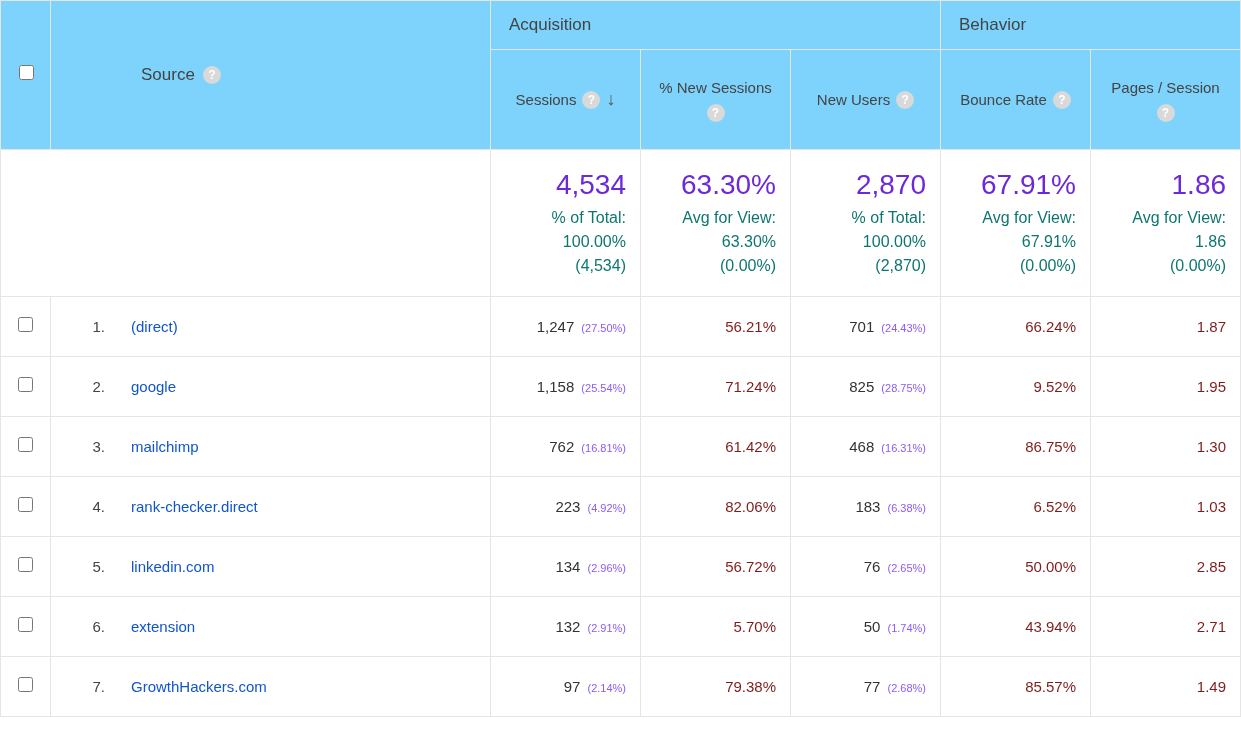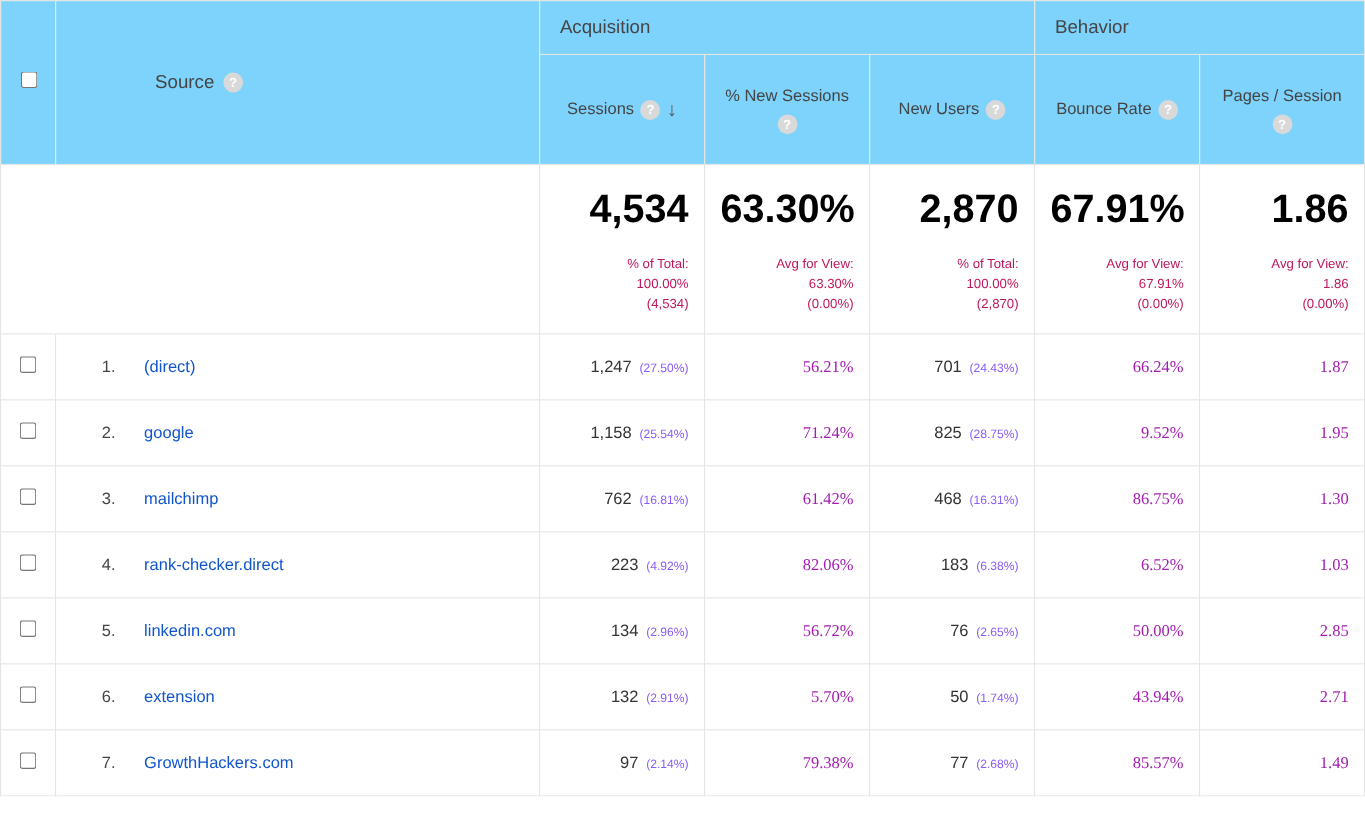--- a/index.html
+++ b/index.html
@@ -93,30 +93,30 @@
       vertical-align: top;
       text-align: right;
     }
     tbody.summary-row .summary-empty {
       border-right: none;
     }
     tbody.summary-row .summary-source {
       border-left: none;
     }
     .summary-big {
-      font-size: 36px;
-      color: #000000;
-      font-weight: 700;
+      font-size: 28px;
+      color: #6d28d9;
+      font-weight: 400;
       line-height: 1.2;
     }
     .summary-sub {
-      font-size: 12px;
-      color: #be185d;
+      font-size: 16px;
+      color: #0f766e;
       line-height: 1.5;
-      margin-top: 20px;
+      margin-top: 4px;
     }
     tbody.data-rows td {
       padding: 0 14px;
       height: 60px;
       vertical-align: middle;
       font-size: 15px;
     }
     td.cell-checkbox {
       text-align: center;
     }
@@ -141,22 +141,21 @@
     .val-bold {
       font-weight: normal;
       color: #333;
     }
     .val-pct {
       color: #8b5cf6;
       font-size: 11px;
       margin-left: 4px;
     }
     .val-plain {
-      color: #a21caf;
-      font-family: Liberation Serif, serif;
+      color: #7f1d1d;
     }
     input[type="checkbox"] {
       width: 15px;
       height: 15px;
       cursor: pointer;
     }
   </style>
 </head>
 <body>
 

